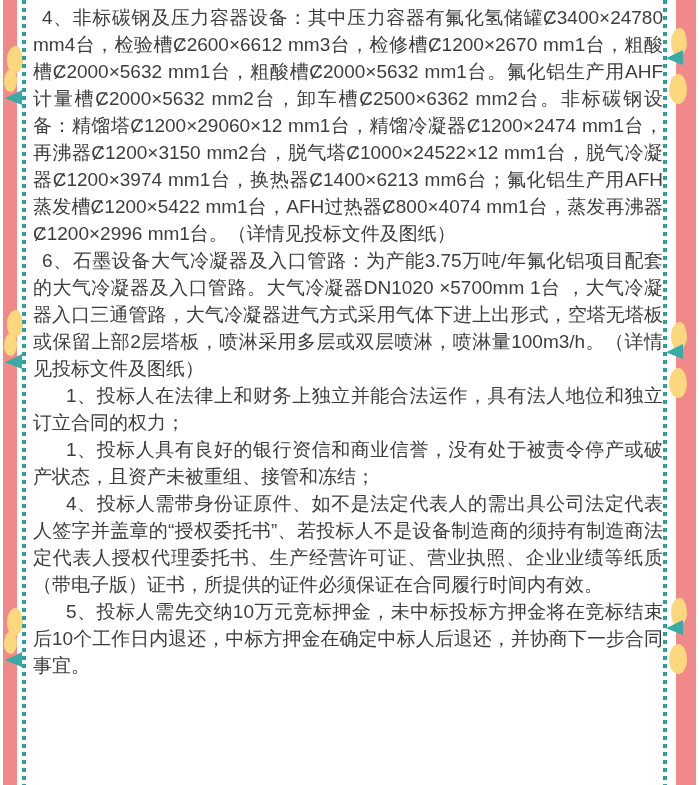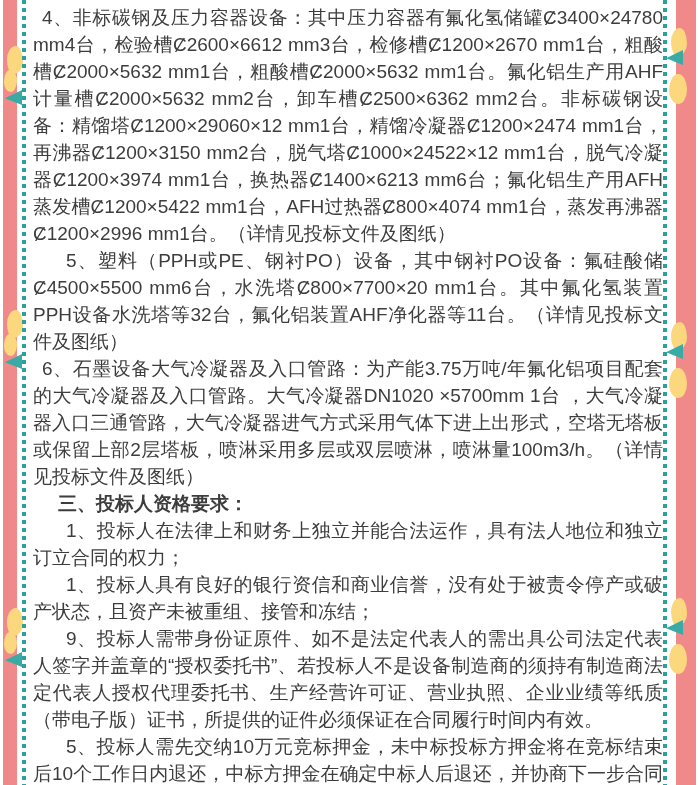--- a/index.html
+++ b/index.html
@@ -130,22 +130,20 @@
     <div class="blob blob-c"></div>
   </div>
   <div class="cluster right" style="left:666px; top:598px;">
     <div class="blob blob-a"></div>
     <div class="tri"></div>
     <div class="blob blob-c"></div>
   </div>
 
   <div class="content">
     <p class="indent-sm">4、非标碳钢及压力容器设备：其中压力容器有氟化氢储罐Ȼ3400×24780 mm4台，检验槽Ȼ2600×6612 mm3台，检修槽Ȼ1200×2670 mm1台，粗酸槽Ȼ2000×5632 mm1台，粗酸槽Ȼ2000×5632 mm1台。氟化铝生产用AHF计量槽Ȼ2000×5632 mm2台，卸车槽Ȼ2500×6362 mm2台。非标碳钢设备：精馏塔Ȼ1200×29060×12 mm1台，精馏冷凝器Ȼ1200×2474 mm1台，再沸器Ȼ1200×3150 mm2台，脱气塔Ȼ1000×24522×12 mm1台，脱气冷凝器Ȼ1200×3974 mm1台，换热器Ȼ1400×6213 mm6台；氟化铝生产用AFH蒸发槽Ȼ1200×5422 mm1台，AFH过热器Ȼ800×4074 mm1台，蒸发再沸器Ȼ1200×2996 mm1台。（详情见投标文件及图纸）</p>
-    <p class="indent-lg">5、塑料（PPH或PE、钢衬PO）设备，其中钢衬PO设备：氟硅酸储Ȼ4500×5500 mm6台，水洗塔Ȼ800×7700×20 mm1台。其中氟化氢装置PPH设备水洗塔等32台，氟化铝装置AHF净化器等11台。（详情见投标文件及图纸）</p>
     <p class="indent-sm">6、石墨设备大气冷凝器及入口管路：为产能3.75万吨/年氟化铝项目配套的大气冷凝器及入口管路。大气冷凝器DN1020 ×5700mm 1台 ，大气冷凝器入口三通管路，大气冷凝器进气方式采用气体下进上出形式，空塔无塔板或保留上部2层塔板，喷淋采用多层或双层喷淋，喷淋量100m3/h。（详情见投标文件及图纸）</p>
-    <p class="indent-md bold">三、投标人资格要求：</p>
     <p class="indent-lg">1、投标人在法律上和财务上独立并能合法运作，具有法人地位和独立订立合同的权力；</p>
     <p class="indent-lg">1、投标人具有良好的银行资信和商业信誉，没有处于被责令停产或破产状态，且资产未被重组、接管和冻结；</p>
-    <p class="indent-lg">9、投标人需带身份证原件、如不是法定代表人的需出具公司法定代表人签字并盖章的“授权委托书”、若投标人不是设备制造商的须持有制造商法定代表人授权代理委托书、生产经营许可证、营业执照、企业业绩等纸质（带电子版）证书，所提供的证件必须保证在合同履行时间内有效。</p>
+    <p class="indent-lg">4、投标人需带身份证原件、如不是法定代表人的需出具公司法定代表人签字并盖章的“授权委托书”、若投标人不是设备制造商的须持有制造商法定代表人授权代理委托书、生产经营许可证、营业执照、企业业绩等纸质（带电子版）证书，所提供的证件必须保证在合同履行时间内有效。</p>
     <p class="indent-lg">5、投标人需先交纳10万元竞标押金，未中标投标方押金将在竞标结束后10个工作日内退还，中标方押金在确定中标人后退还，并协商下一步合同事宜。</p>
   </div>
 
 </div>
 
 </body></html>

